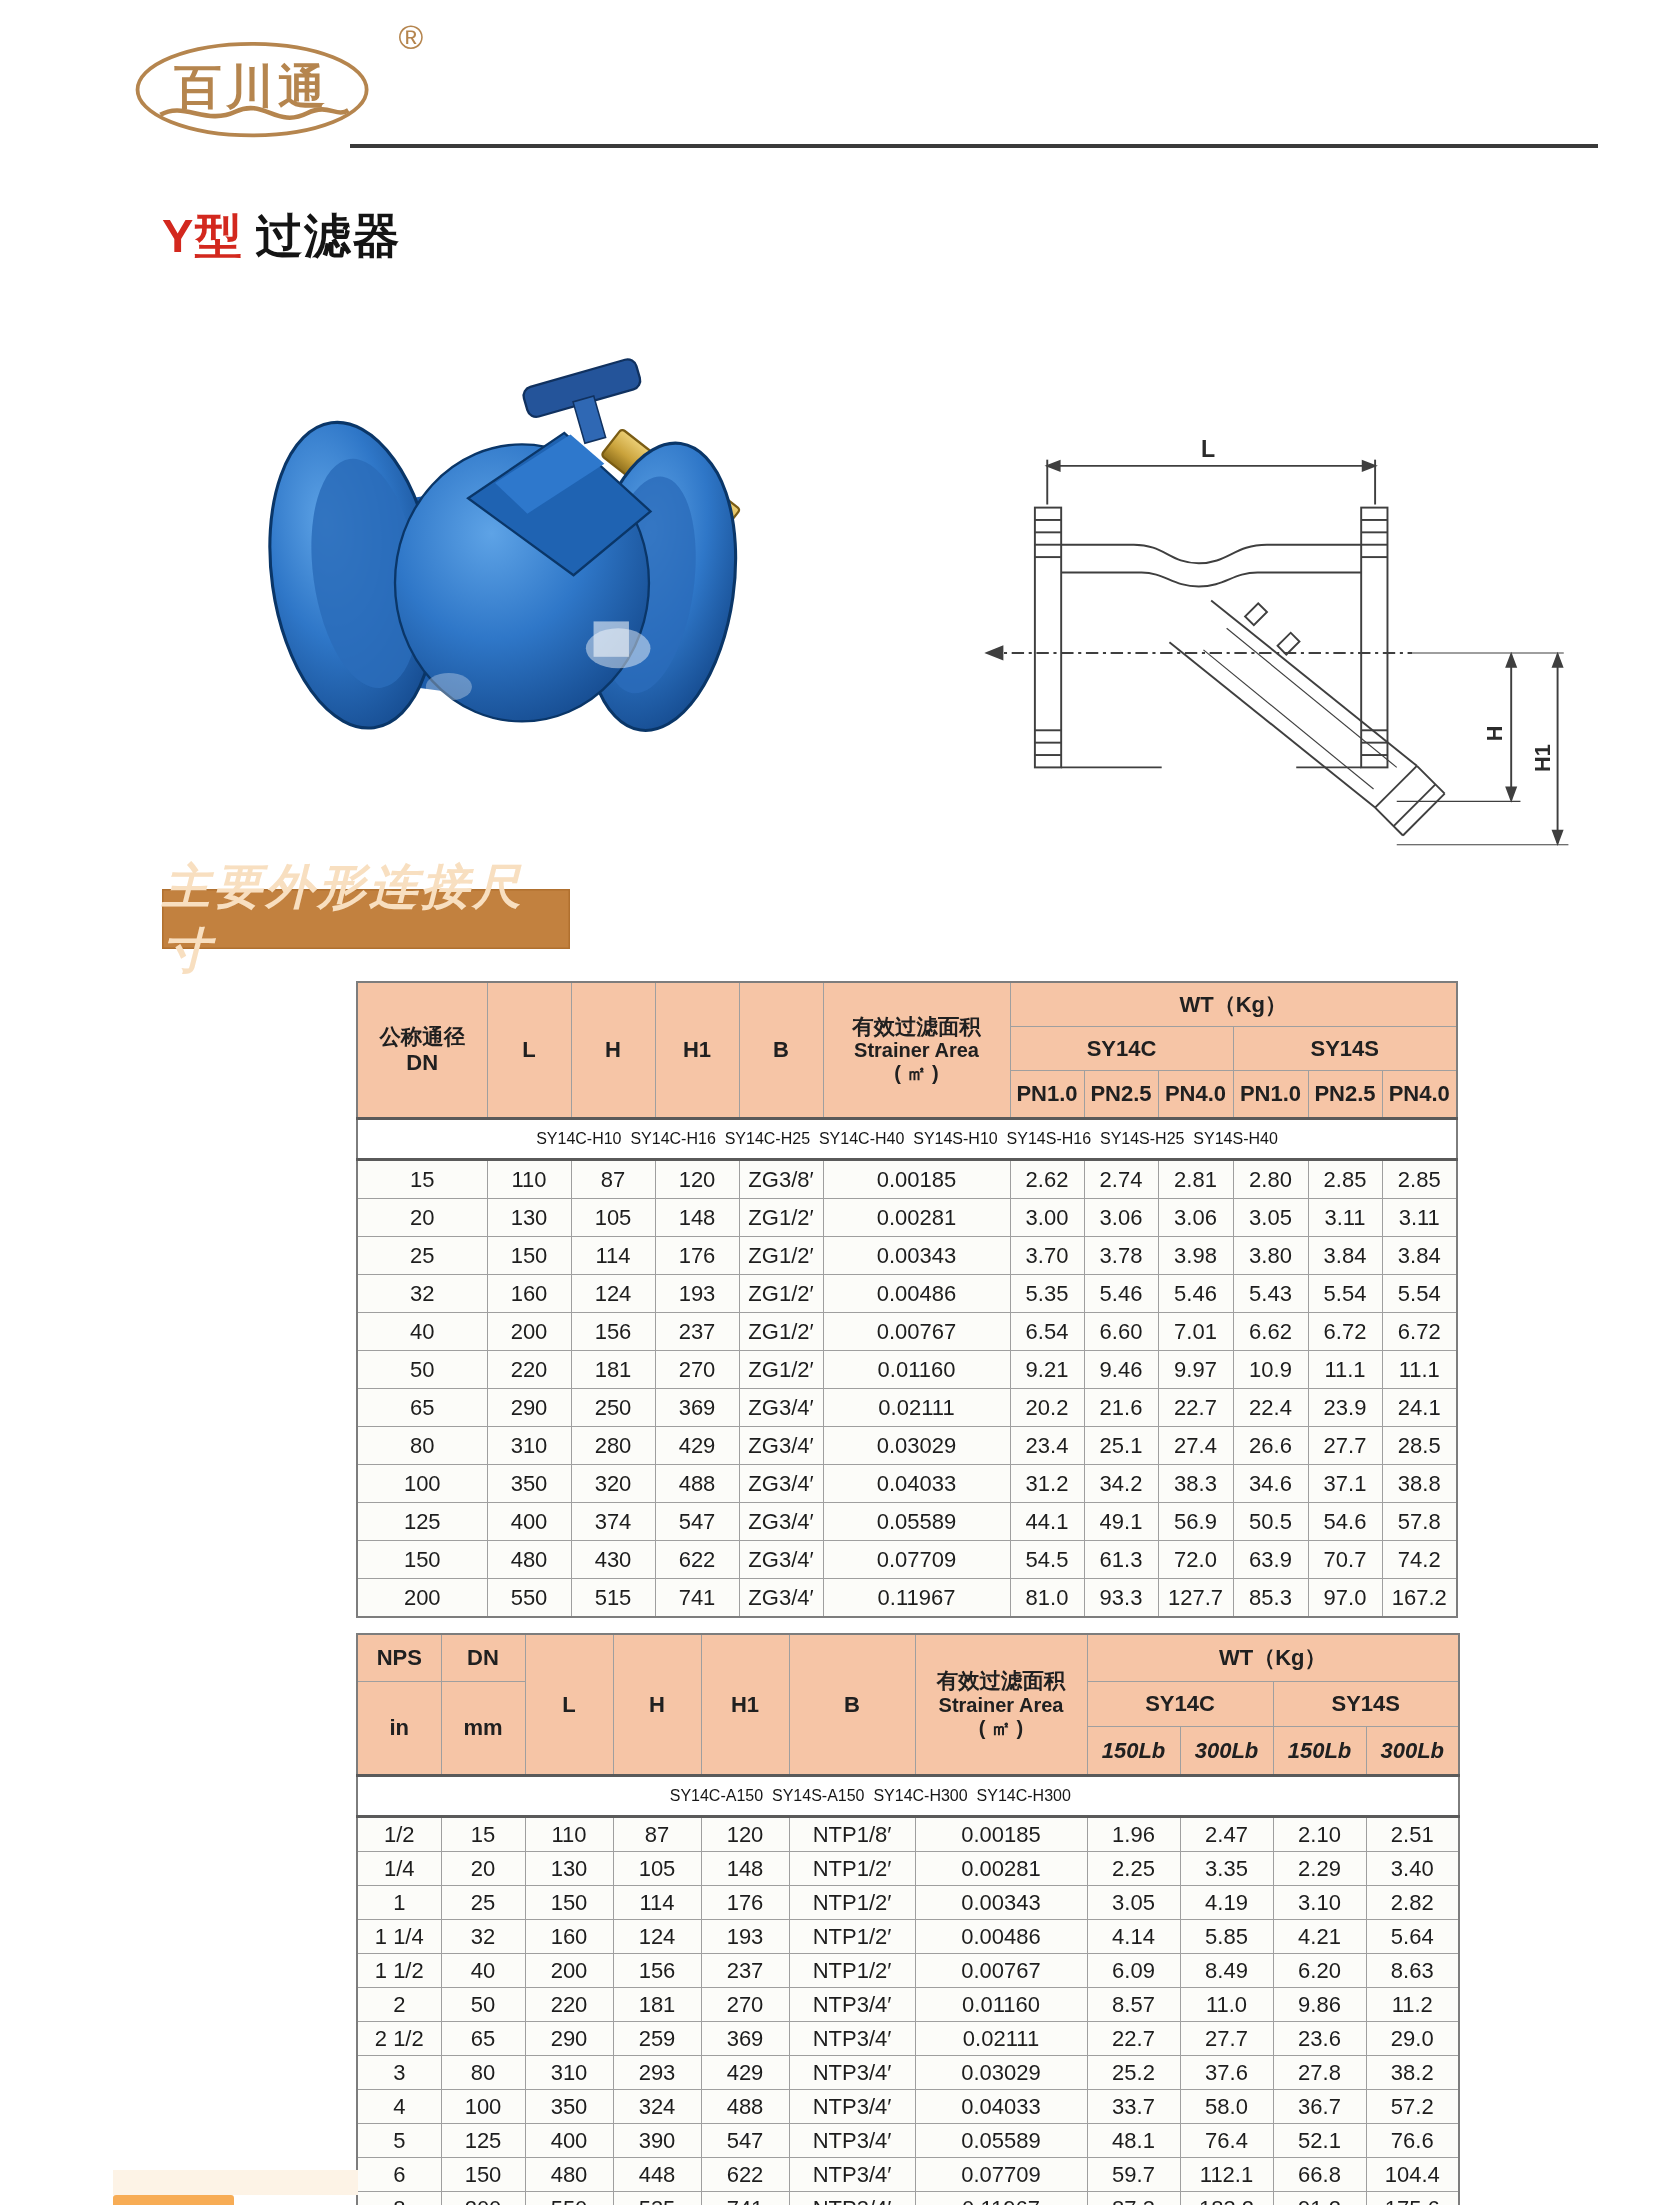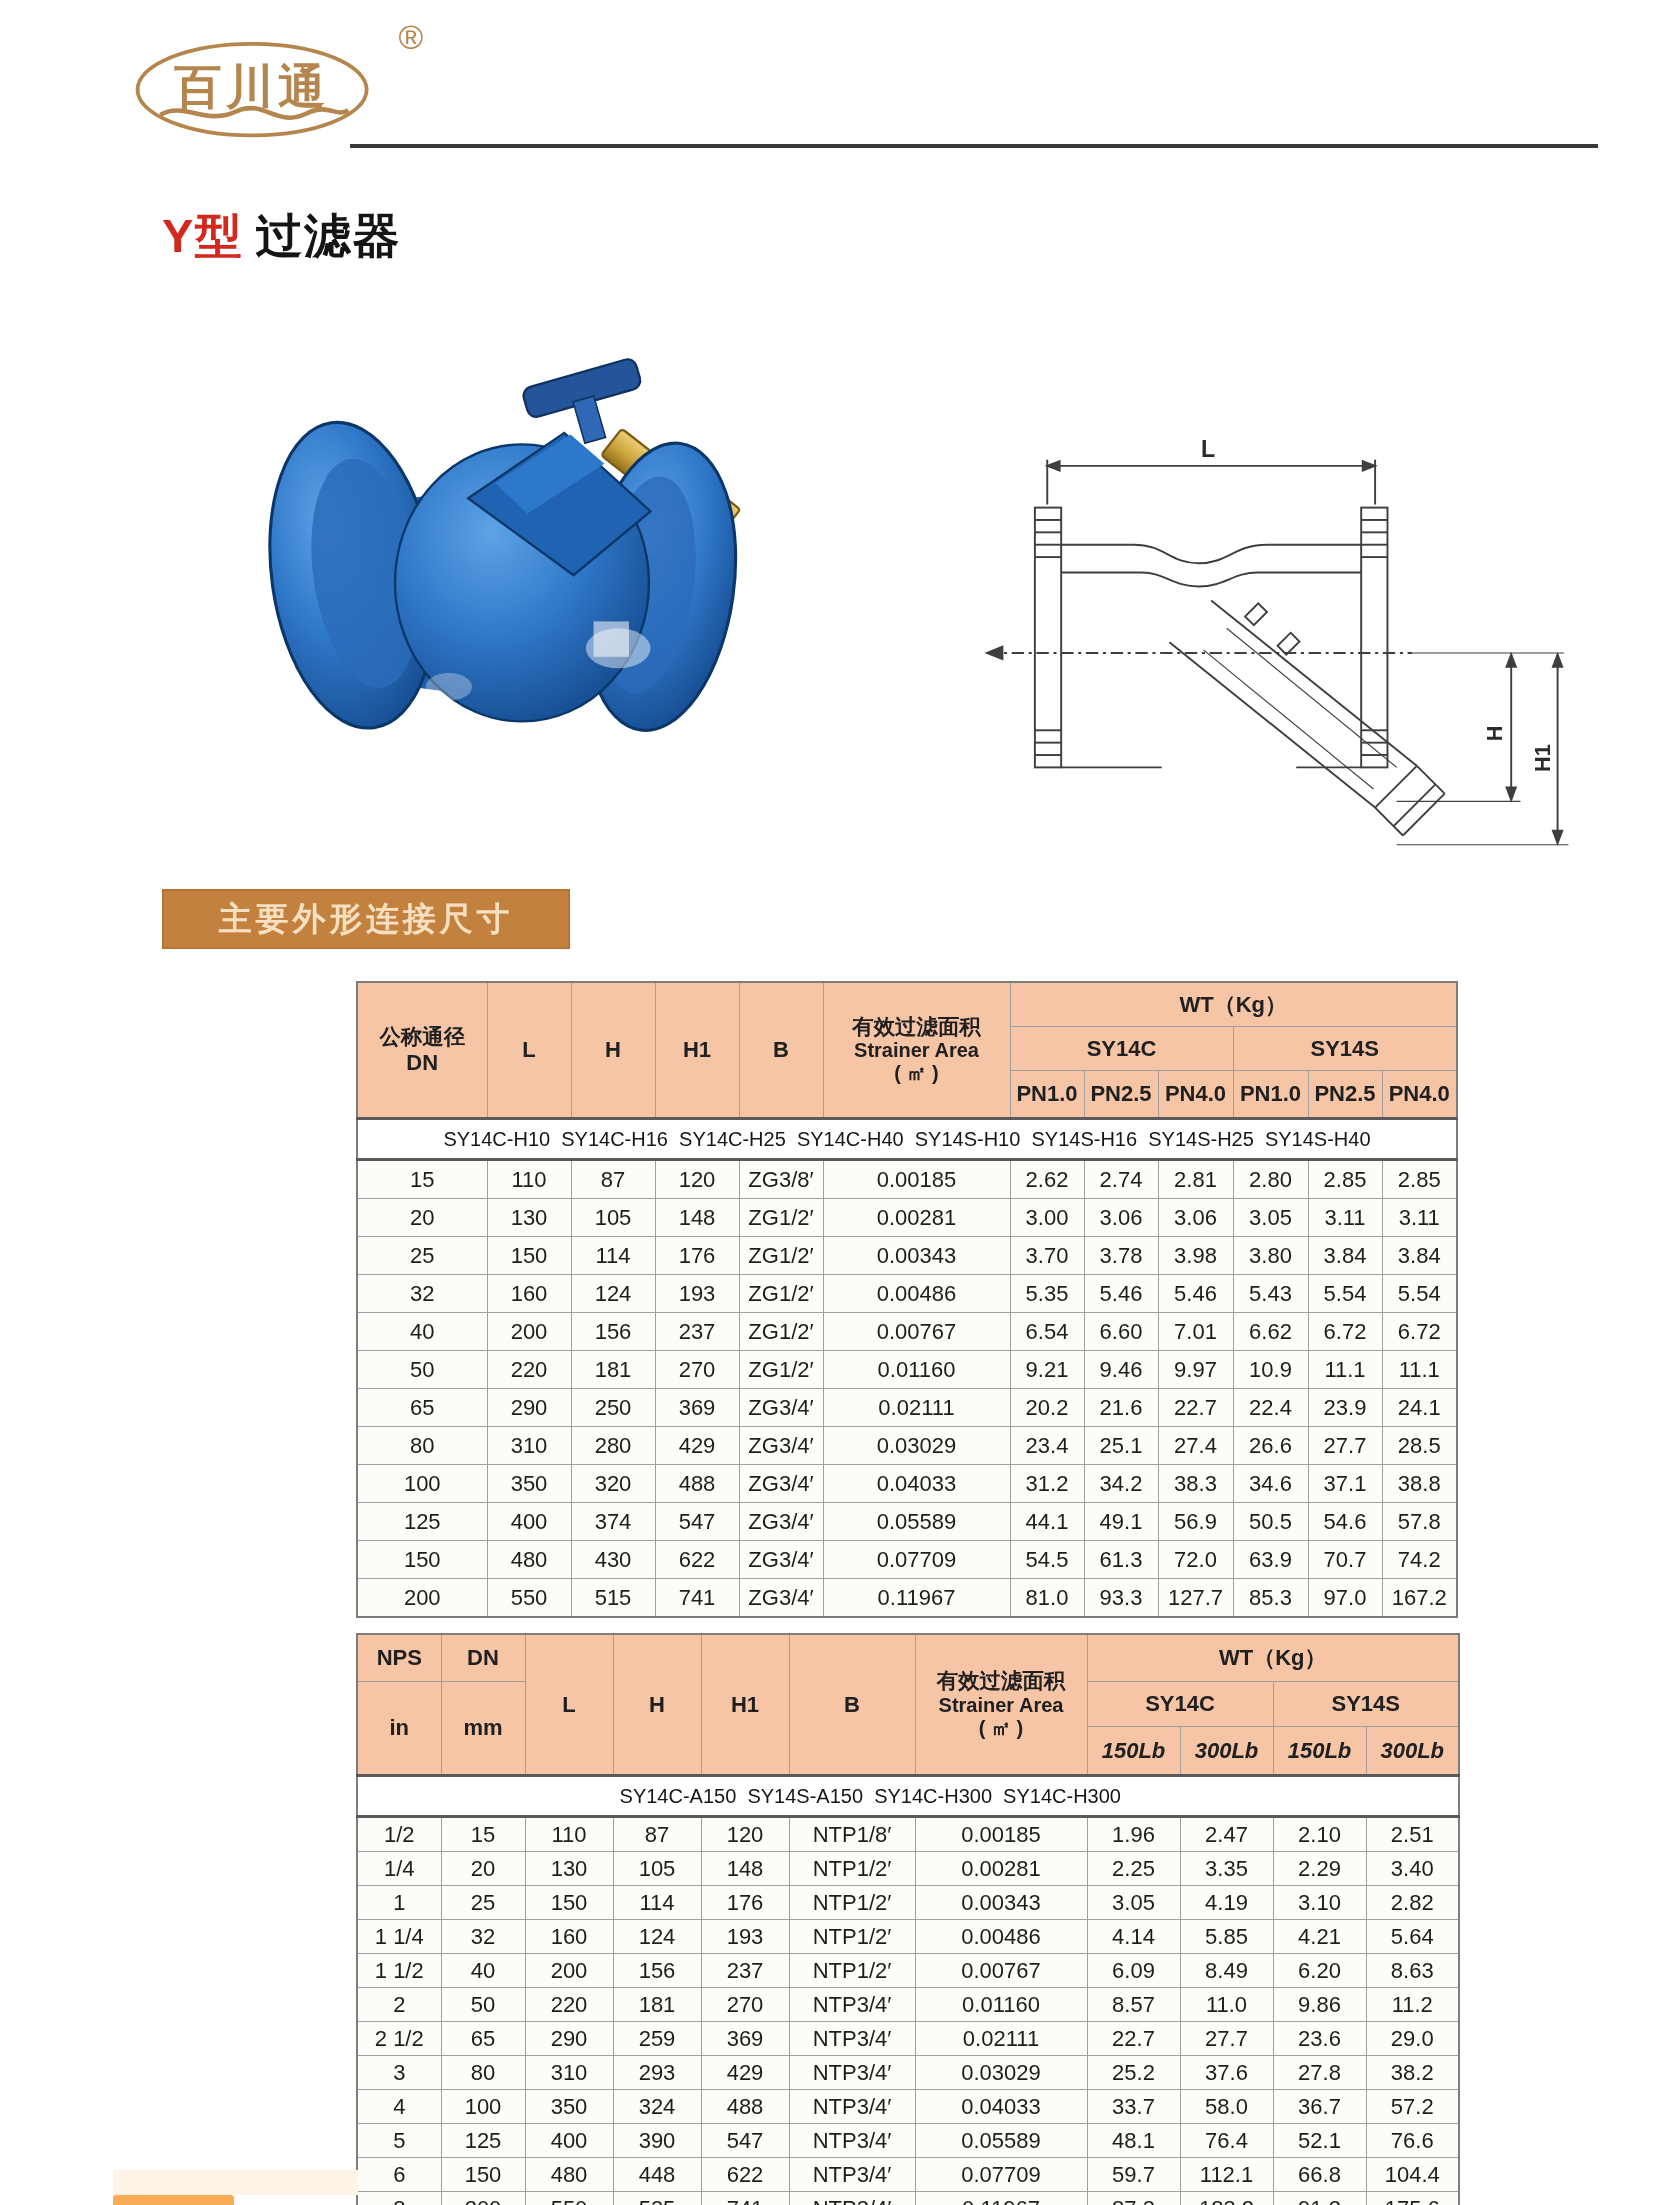--- a/index.html
+++ b/index.html
@@ -10,39 +10,39 @@
   .rule{position:absolute;left:350px;top:144px;width:1248px;height:3.8px;background:#3a3a3a;}
 
   .title{position:absolute;left:162px;top:205px;font-size:47px;font-weight:bold;letter-spacing:1.5px;white-space:nowrap;text-align:right;}
   .title .red{color:#d3281e;margin-right:12.2px;}
   .title .black{color:#141414;}
 
   .photo{position:absolute;left:218px;top:317px;width:531px;height:478px;}
   .drawing{position:absolute;left:979px;top:421px;width:619px;height:433px;}
 
   .section{position:absolute;left:162px;top:889px;width:408px;height:60px;background:#c2813f;
-           color:#f8dfc0;font-size:33px;font-weight:bold;letter-spacing:3.8px;
+           color:#f8dfc0;font-size:48px;font-weight:bold;letter-spacing:3.8px;
            display:flex;align-items:center;justify-content:center;
-           box-shadow:inset 0 0 0 1.5px #b0702f;}
+           box-shadow:inset 0 0 0 1.5px #b0702f;font-style:italic;}
 
   table{border-collapse:collapse;table-layout:fixed;position:absolute;left:356px;width:1101px;
         background:#fcfcf9;border:2.3px solid #7d7d7d;}
   .t1{top:981px;}
   .t2{top:1633px;}
   th,td{border:1.5px solid #9f9f9f;text-align:center;vertical-align:middle;padding:1.5px;overflow:hidden;}
   th{background:#f6c5a6;font-weight:bold;color:#202020;font-size:22px;line-height:1.15;}
   th .cn{font-size:21.4px;}
   th .en{font-size:20px;font-weight:bold;}
   .t1 thead tr:nth-child(1) th{height:40px;}
   .t1 thead tr:nth-child(2) th{height:40px;}
   .t1 thead tr:nth-child(3) th{height:43px;}
   .t2 thead tr:nth-child(1) th{height:43px;}
   .t2 thead tr:nth-child(2) th{height:41px;}
   .t2 thead tr:nth-child(3) th{height:44px;font-style:italic;}
-  .model-row td{height:35px;font-size:20px;white-space:pre;background:#ffffff;color:#161616;
+  .model-row td{height:35px;font-size:16px;white-space:pre;background:#ffffff;color:#161616;
                 border-top:3.1px solid #5a5a5a;border-bottom:3.1px solid #5a5a5a;}
   .t2 .model-row td{padding-right:77px;}
   tbody.rows td{font-size:22px;color:#1d1d1d;background:#fcfcf9;}
   .t1 tbody.rows td{height:34px;}
   .t2 tbody.rows td{height:30px;}
 
   .footer-chip{position:absolute;left:113px;top:2195px;width:121px;height:10.7px;background:#f7ac55;border-radius:3.1px 3.1px 0 0;}
   .footer-glow{position:absolute;left:113px;top:2170px;width:245px;height:24.5px;background:#fdf3e6;}
 </style>
 </head>

